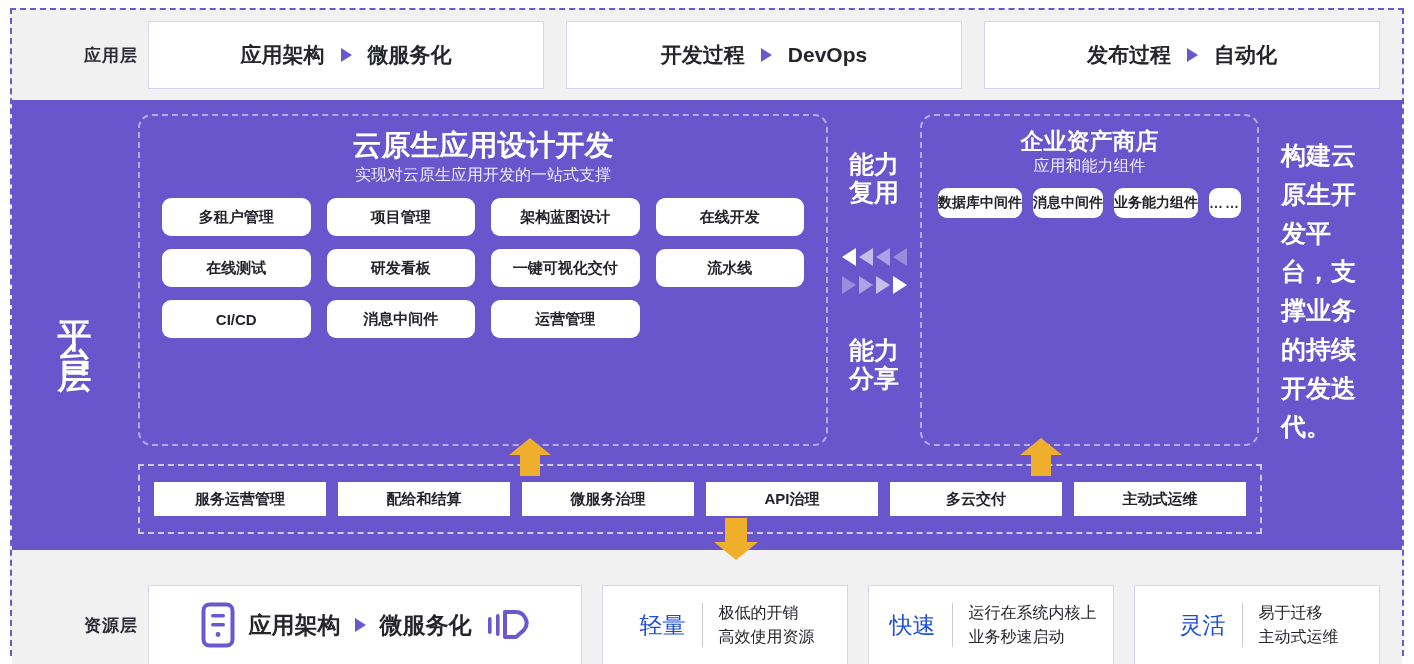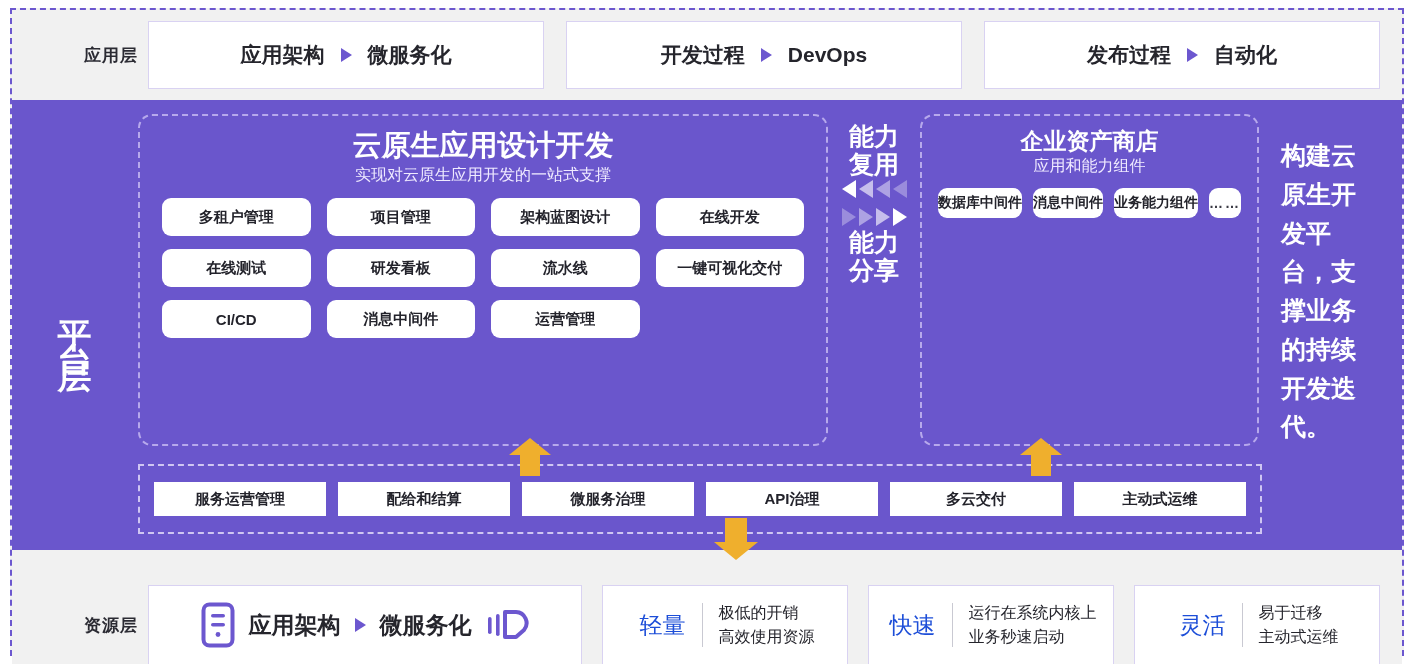--- a/index.html
+++ b/index.html
@@ -165,22 +165,23 @@
     color: #23232b;
     white-space: nowrap;
   }
 
   
   .reuse-col {
     flex: 0 0 92px;
     display: flex;
     flex-direction: column;
     align-items: center;
-    justify-content: flex-start;
+    justify-content: center;
     padding: 8px 0 26px 0;
+    gap: 40px;
   }
 
   .reuse-text {
     font-size: 25px;
     font-weight: bold;
     color: #ffffff;
     line-height: 1.12;
     text-align: center;
   }
 
@@ -436,22 +437,22 @@
           <div class="dev-panel">
             <div class="dev-title">云原生应用设计开发</div>
             <div class="dev-sub">实现对云原生应用开发的一站式支撑</div>
             <div class="dev-grid">
               <div class="pill">多租户管理</div>
               <div class="pill">项目管理</div>
               <div class="pill">架构蓝图设计</div>
               <div class="pill">在线开发</div>
               <div class="pill">在线测试</div>
               <div class="pill">研发看板</div>
+              <div class="pill">一键可视化交付</div>
               <div class="pill">流水线</div>
-              <div class="pill">一键可视化交付</div>
               <div class="pill">CI/CD</div>
               <div class="pill">消息中间件</div>
               <div class="pill">运营管理</div>
             </div>
           </div>
 
           <div class="reuse-col">
             <div class="reuse-text">
               <div>能力</div>
               <div>复用</div>

